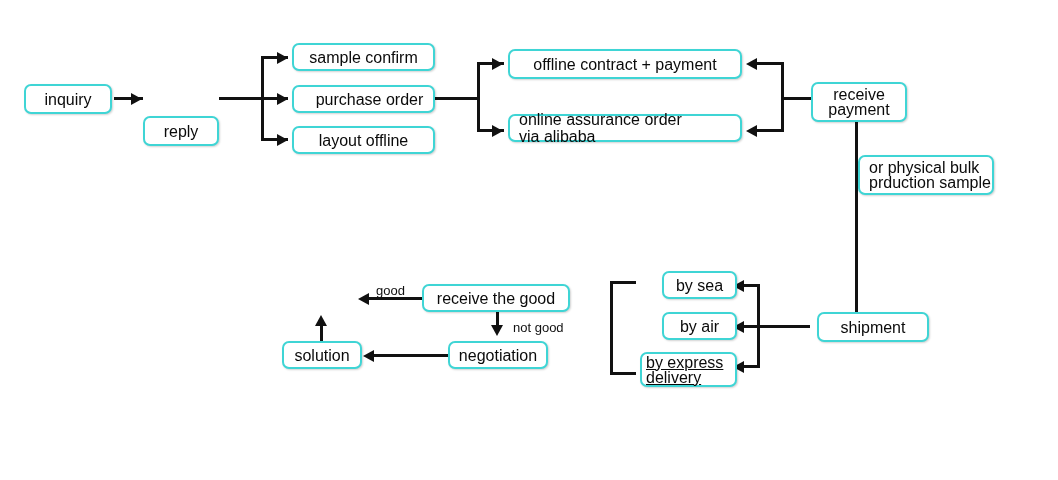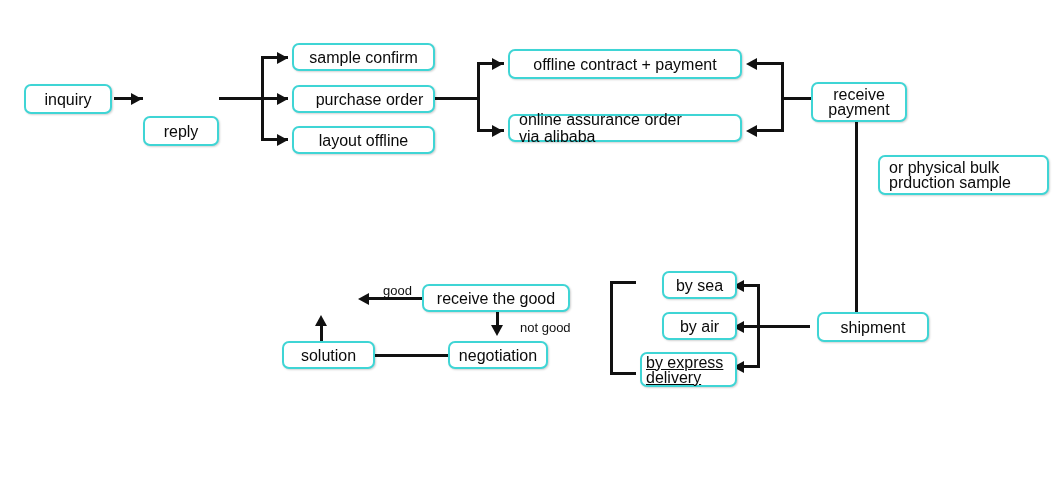--- a/index.html
+++ b/index.html
@@ -80,21 +80,20 @@
     border-left: 6px solid transparent;
     border-right: 6px solid transparent;
     border-top: 11px solid #111111;
   }
   .edge-label {
     position: absolute;
     font-size: 13px;
     color: #111111;
     white-space: nowrap;
     z-index: 4;
-    margin-left: 7px;
   }
   .bracket {
     position: absolute;
     border: 3px solid #111111;
     border-right: none;
     z-index: 2;
   }
 </style>
 </head>
 <body>
@@ -144,21 +143,21 @@
   <div class="arrow left" style="left:746px; top:58px;"></div>
 
   <div class="edge h" style="left:755px; top:129px; width:29px;"></div>
   <div class="arrow left" style="left:746px; top:125px;"></div>
 
   <div class="node tight" style="left:811px; top:82px; width:96px; height:40px;">receive
 payment</div>
 
   <div class="edge v" style="left:855px; top:122px; height:190px;"></div>
 
-  <div class="node left tight" style="left:858px; top:155px; width:171px; height:40px;margin-left:20px;">or physical bulk
+  <div class="node left tight" style="left:858px; top:155px; width:136px; height:40px;">or physical bulk
 prduction sample</div>
 
   <div class="node" style="left:817px; top:312px; width:112px; height:30px;">shipment</div>
 
   <div class="edge h" style="left:757px; top:325px; width:53px;"></div>
   <div class="edge v" style="left:757px; top:284px; height:84px;"></div>
 
   <div class="edge h" style="left:741px; top:284px; width:19px;"></div>
   <div class="arrow left" style="left:733px; top:280px;"></div>
 
@@ -184,18 +183,18 @@
 
   <div class="edge v" style="left:496px; top:312px; height:17px;"></div>
   <div class="arrow down" style="left:491px; top:325px;"></div>
   <div class="edge-label" style="left:513px; top:320px;">not good</div>
 
   <div class="node" style="left:448px; top:341px; width:100px; height:28px;">negotiation</div>
 
   <div class="edge h" style="left:372px; top:354px; width:76px;"></div>
   <div class="arrow left" style="left:363px; top:350px;"></div>
 
-  <div class="node" style="left:282px; top:341px; width:93px; height:28px;">solution</div>
+  <div class="node" style="left:282px; top:341px; width:80px; height:28px;">solution</div>
 
   <div class="edge v" style="left:320px; top:325px; height:17px;"></div>
   <div class="arrow up" style="left:315px; top:315px;"></div>
 
 </div>
 
 </body></html>

